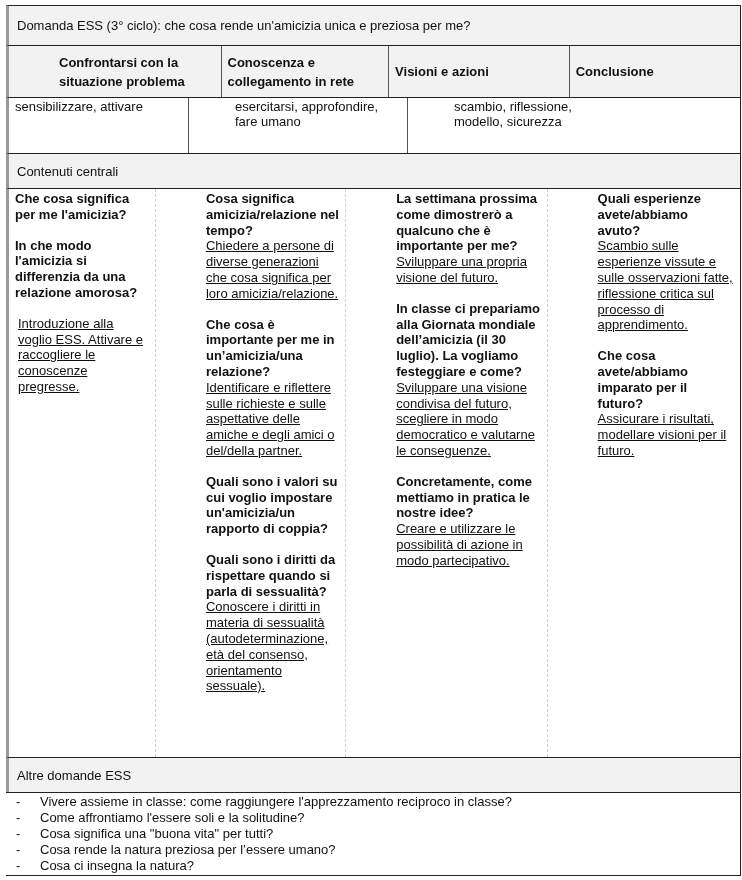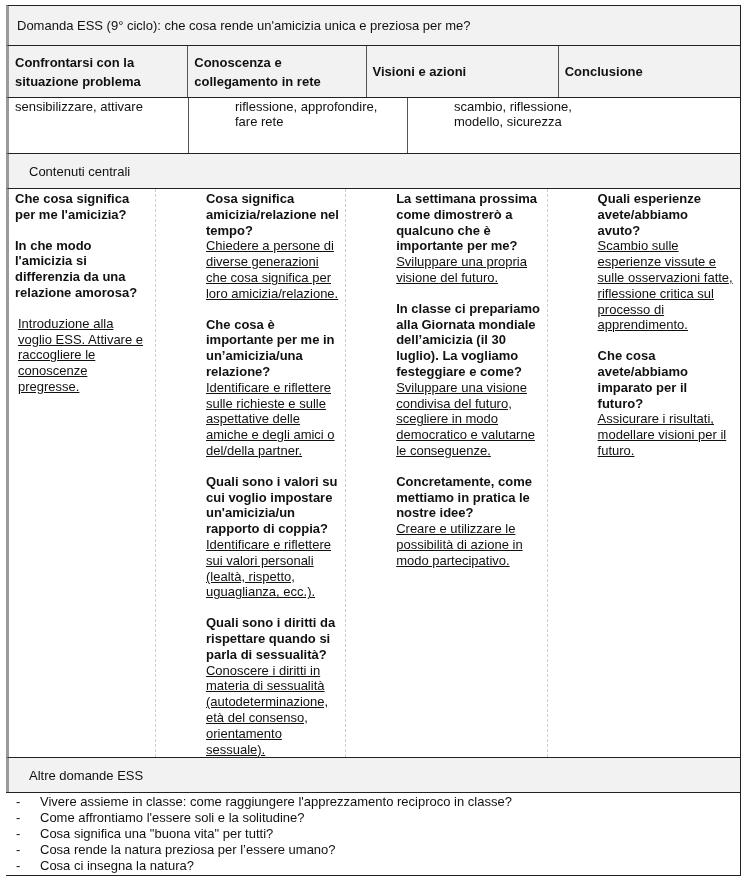--- a/index.html
+++ b/index.html
@@ -4,24 +4,24 @@
 <style>
   html, body { margin: 0; padding: 0; background: #ffffff; }
   body { width: 742px; height: 880px; position: relative; overflow: hidden;
          font-family: "Liberation Sans", sans-serif; color: #111; }
   .doc { position: absolute; left: 6px; top: 5px; width: 734px; }
   .row { position: relative; border-top: 1px solid #222; display: flex; box-sizing: border-box; }
   .shade { background: #f2f2f2; }
   .left-bar { border-left: 3px solid #9a9a9a; }
   .doc-frame { border-right: 1px solid #222; }
   .title-row { height: 40px; align-items: center; padding-left: 8px; font-size: 13px; }
-  .sec-row { height: 35px; align-items: center; padding-left: 20px; font-size: 13px; }
+  .sec-row { height: 35px; align-items: center; padding-left: 8px; font-size: 13px; }
   .cell { box-sizing: border-box; padding: 0 6px; }
   .c1 { width: 180px; } .c2 { width: 179px; } .c3 { width: 193px; } .c4 { width: 182px; }
-  .hdr-row { height: 52px; }
+  .hdr-row { height: 52px; padding-left: 44px; }
   .hdr-row .cell { display: flex; align-items: center; font-weight: bold; font-size: 13px; line-height: 19px; border-right: 1px solid #555; }
   .hdr-row .cell:last-child { border-right: none; }
   .verb-row { height: 56px; gap: 40px; }
   .verb-row .cell { font-size: 13px; line-height: 15px; padding-top: 1px; border-right: 1px solid #555; }
   .verb-row .cell:last-child { border-right: none; }
   .content-row { height: 569px; gap: 44px; }
   .content-row .cell { font-size: 13px; line-height: 15.8px; padding-top: 2px; border-right: 1px dashed #cfcfcf; }
   .content-row .cell:last-child { border-right: none; }
   .q { font-weight: bold; display: block; }
   .t { display: block; text-decoration: underline; }
@@ -30,33 +30,33 @@
   .list-row { display: block; height: 84px; border-bottom: 1px solid #222; padding-top: 1px; }
   .li { display: flex; font-size: 13px; line-height: 16px; }
   .li .dash { width: 24px; padding-left: 10px; }
 </style>
 </head>
 <body>
 
 <div class="doc doc-frame">
 
   <div class="row shade left-bar title-row">
-    <span>Domanda ESS (9° ciclo): che cosa rende un'amicizia unica e preziosa per me?</span>
+    <span>Domanda ESS (3° ciclo): che cosa rende un'amicizia unica e preziosa per me?</span>
   </div>
 
   <div class="row shade left-bar hdr-row">
     <div class="cell c1">Confrontarsi con la situazione problema</div>
     <div class="cell c2">Conoscenza e collegamento in rete</div>
     <div class="cell c3">Visioni e azioni</div>
     <div class="cell c4">Conclusione</div>
   </div>
 
   <div class="row left-bar verb-row">
     <div class="cell c1">sensibilizzare, attivare</div>
-    <div class="cell c2">riflessione, approfondire, fare rete</div>
+    <div class="cell c2">esercitarsi, approfondire, fare umano</div>
     <div class="cell c4">scambio, riflessione, modello, sicurezza</div>
   </div>
 
   <div class="row shade left-bar sec-row">
     <span>Contenuti centrali</span>
   </div>
 
   <div class="row left-bar content-row">
     <div class="cell c1">
       <span class="q">Che cosa significa per me l'amicizia?</span>
@@ -66,21 +66,20 @@
       <span class="t indent">Introduzione alla voglio ESS. Attivare e raccogliere le conoscenze pregresse.</span>
     </div>
     <div class="cell c2">
       <span class="q">Cosa significa amicizia/relazione nel tempo?</span>
       <span class="t">Chiedere a persone di diverse generazioni che cosa significa per loro amicizia/relazione.</span>
       <span class="gap"></span>
       <span class="q">Che cosa è importante per me in un’amicizia/una relazione?</span>
       <span class="t">Identificare e riflettere sulle richieste e sulle aspettative delle amiche e degli amici o del/della partner.</span>
       <span class="gap"></span>
       <span class="q">Quali sono i valori su cui voglio impostare un'amicizia/un rapporto di coppia?</span>
-      <span class="t">Identificare e riflettere sui valori personali (lealtà, rispetto, uguaglianza, ecc.).</span>
       <span class="gap"></span>
       <span class="q">Quali sono i diritti da rispettare quando si parla di sessualità?</span>
       <span class="t">Conoscere i diritti in materia di sessualità (autodeterminazione, età del consenso, orientamento sessuale).</span>
     </div>
     <div class="cell c3">
       <span class="q">La settimana prossima come dimostrerò a qualcuno che è importante per me?</span>
       <span class="t">Sviluppare una propria visione del futuro.</span>
       <span class="gap"></span>
       <span class="q">In classe ci prepariamo alla Giornata mondiale dell’amicizia (il 30 luglio). La vogliamo festeggiare e come?</span>
       <span class="t">Sviluppare una visione condivisa del futuro, scegliere in modo democratico e valutarne le conseguenze.</span>

